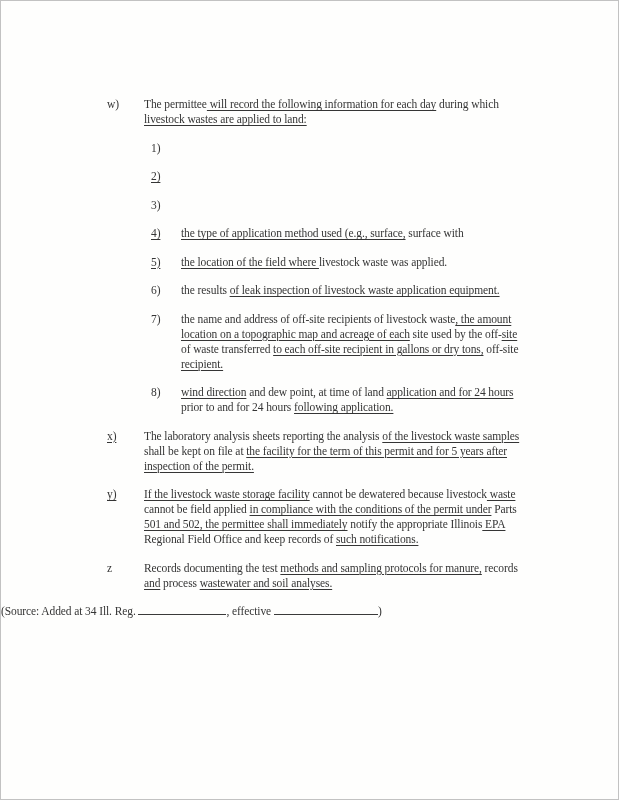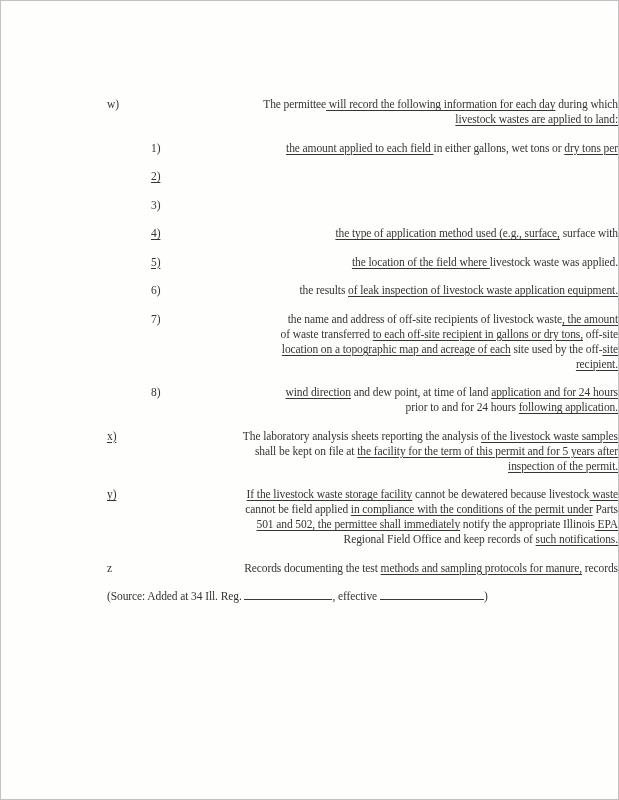--- a/index.html
+++ b/index.html
@@ -19,24 +19,24 @@
   .doc {
     padding-top:96px;
     filter:blur(0.25px);
   }
   .item { display:flex; margin-bottom:13.5px; }
   .item.l1 { padding-left:106px; }
   .item.l1 > .label { width:37px; flex:0 0 37px; }
   .item.l2 { padding-left:150px; }
   .item.l2 > .label { width:30px; flex:0 0 30px; }
   .label { white-space:nowrap; }
-  .lines { flex:1 1 auto; min-width:0;text-align:right; }
+  .lines { flex:1 1 auto; min-width:0; }
   .line { white-space:nowrap; }
   .u { text-decoration:underline; text-decoration-thickness:1px; text-underline-offset:2px; }
-  .source-line { padding-left:106px; white-space:nowrap; }
+  .source-line { white-space:nowrap; }
   .blank {
     display:inline-block;
     height:10px;
     border-bottom:1px solid #3a3a3a;
     vertical-align:baseline;
   }
 </style>
 </head>
 <body>
 
@@ -45,21 +45,20 @@
       <div class="item l1">
         <span class="label">w)</span>
         <div class="lines">
           <div class="line"><span class="">The permittee</span><span class="u"> will record the following information for each day</span><span class=""> during which</span></div>
           <div class="line"><span class="u">livestock wastes are applied to land:</span></div>
         </div>
       </div>
       <div class="item l2">
         <span class="label">1)</span>
         <div class="lines">
-          <div class="line"><span class="u">the amount applied to each field </span><span class="">in either gallons, wet tons or </span><span class="u">dry tons per</span></div>
         </div>
       </div>
       <div class="item l2">
         <span class="label u">2)</span>
       </div>
       <div class="item l2">
         <span class="label">3)</span>
       </div>
       <div class="item l2">
         <span class="label u">4)</span>
@@ -76,22 +75,22 @@
       <div class="item l2">
         <span class="label">6)</span>
         <div class="lines">
           <div class="line"><span class="">the results </span><span class="u">of leak inspection of livestock waste application equipment.</span></div>
         </div>
       </div>
       <div class="item l2">
         <span class="label">7)</span>
         <div class="lines">
           <div class="line"><span class="">the name and address of off-site recipients of livestock waste</span><span class="u">, the amount</span></div>
+          <div class="line"><span class="u">location on a topographic map and acreage of each</span><span class=""> site used by the off-</span><span class="u">site</span></div>
           <div class="line"><span class="">of waste transferred </span><span class="u">to each off-site recipient in gallons or dry tons,</span><span class=""> off-site</span></div>
-          <div class="line"><span class="u">location on a topographic map and acreage of each</span><span class=""> site used by the off-</span><span class="u">site</span></div>
           <div class="line"><span class="u">recipient.</span></div>
         </div>
       </div>
       <div class="item l2">
         <span class="label">8)</span>
         <div class="lines">
           <div class="line"><span class="u">wind direction</span><span class=""> and dew point, at time of land </span><span class="u">application and for 24 hours</span></div>
           <div class="line"><span class="">prior to and for 24 hours </span><span class="u">following application.</span></div>
         </div>
       </div>
@@ -109,17 +108,18 @@
           <div class="line"><span class="u">If the livestock waste storage facility</span><span class=""> cannot be dewatered because livestock</span><span class="u"> waste</span></div>
           <div class="line"><span class="">cannot be field applied </span><span class="u">in compliance with the conditions of the permit under</span><span class=""> Parts</span></div>
           <div class="line"><span class="u">501 and 502, the permittee shall immediately</span><span class=""> notify the appropriate Illinois</span><span class="u"> EPA</span></div>
           <div class="line"><span class="">Regional Field Office and keep records of </span><span class="u">such notifications.</span></div>
         </div>
       </div>
       <div class="item l1">
         <span class="label">z</span>
         <div class="lines">
           <div class="line"><span class="">Records documenting the test </span><span class="u">methods and sampling protocols for manure,</span><span class=""> records</span></div>
+          <div class="line"><span class="u">and</span><span class=""> process </span><span class="u">wastewater and soil analyses.</span></div>
         </div>
       </div>
       <div class="source-line"><span class="">(Source: Added at 34 Ill. Reg. </span><span class="blank" style="width: 88px;"></span><span class="">, effective </span><span class="blank" style="width: 104px;"></span><span class="">)</span></div>
     </div>
 </div>
 
 </body></html>

